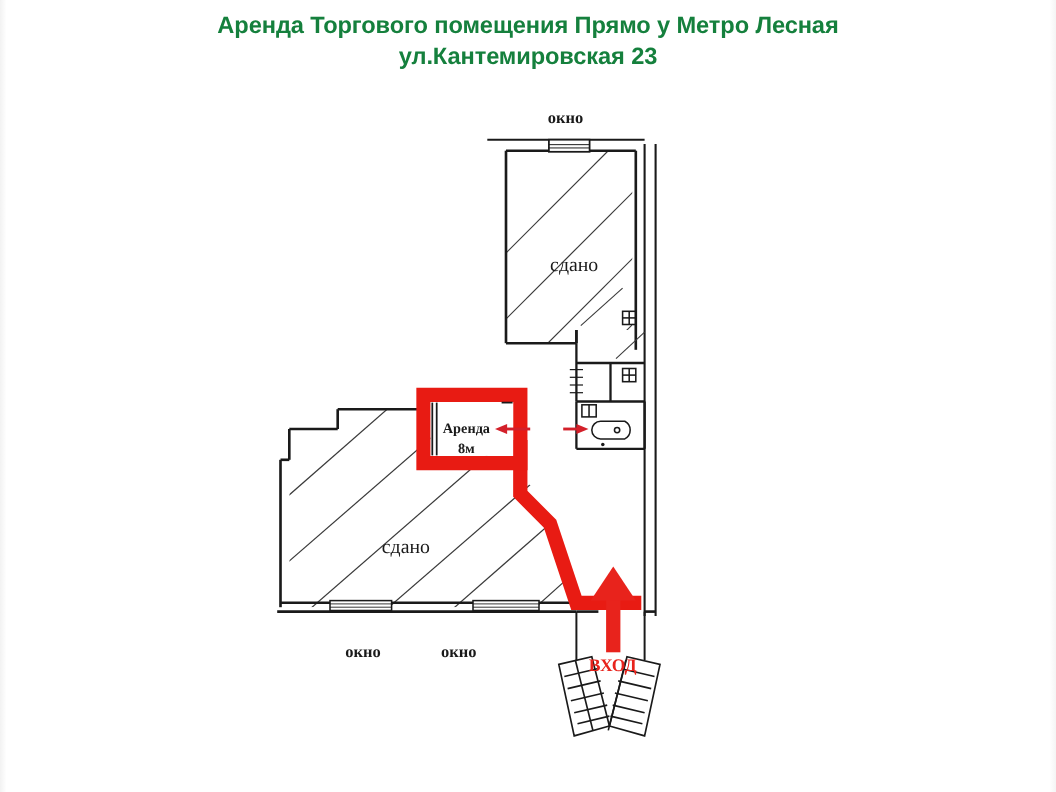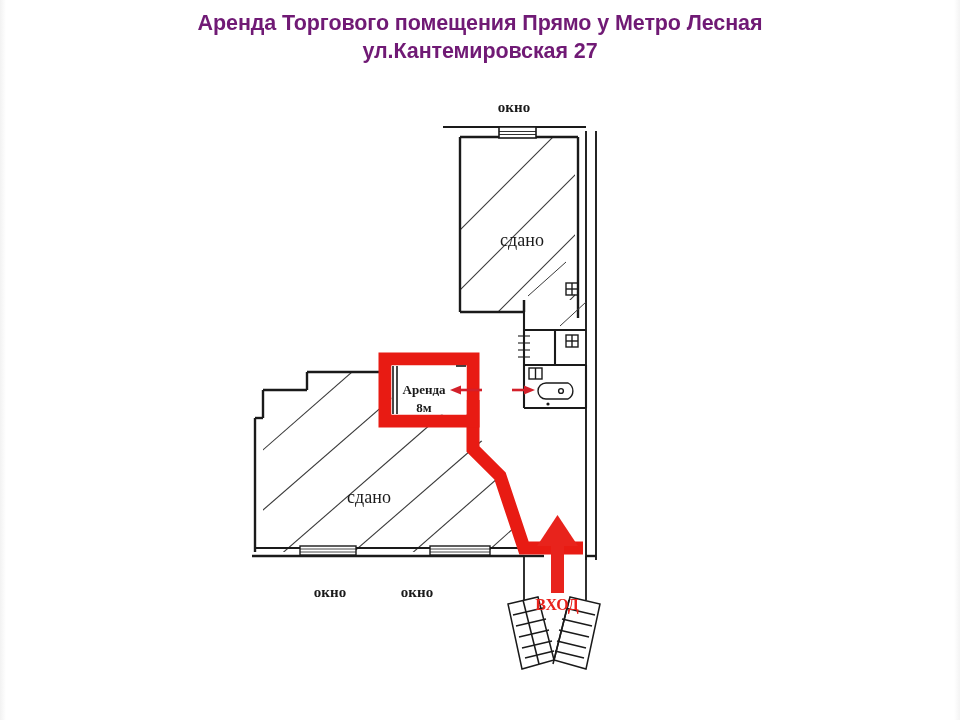--- a/index.html
+++ b/index.html
@@ -40,21 +40,21 @@
     width: 960px;
     text-align: center;
     line-height: 1.3;
   }
   .title-line {
     display: block;
     font-family: "Liberation Sans", sans-serif;
     font-weight: bold;
     font-size: 21.5px;
     letter-spacing: -0.1px;
-    color: #701a75;
+    color: #15803d;
   }
   #plan-svg {
     position: absolute;
     left: 0;
     top: 0;
   }
   .plan-label {
     font-family: "Liberation Serif", serif;
     fill: #1a1a1a;
   }
@@ -62,21 +62,21 @@
 </head>
 <body>
 
 <div id="page">
 
   <div class="scan-edge-left"></div>
   <div class="scan-edge-right"></div>
 
   <div class="title-block">
     <span class="title-line">Аренда Торгового помещения Прямо у Метро Лесная</span>
-    <span class="title-line">ул.Кантемировская 27</span>
+    <span class="title-line">ул.Кантемировская 23</span>
   </div>
 
   <svg id="plan-svg" width="960" height="720" viewBox="0 0 960 720">
 
     <defs>
       <clipPath id="clip-upper-room">
         <polygon points="460,137 575,137 575,300 524,300 524,312 460,312"></polygon>
       </clipPath>
       <clipPath id="clip-lower-room">
         <polygon points="263,418 263,390 307,390 307,372 466,372 466,430 498,452 498,492 513,510 519,552 263,552"></polygon>

